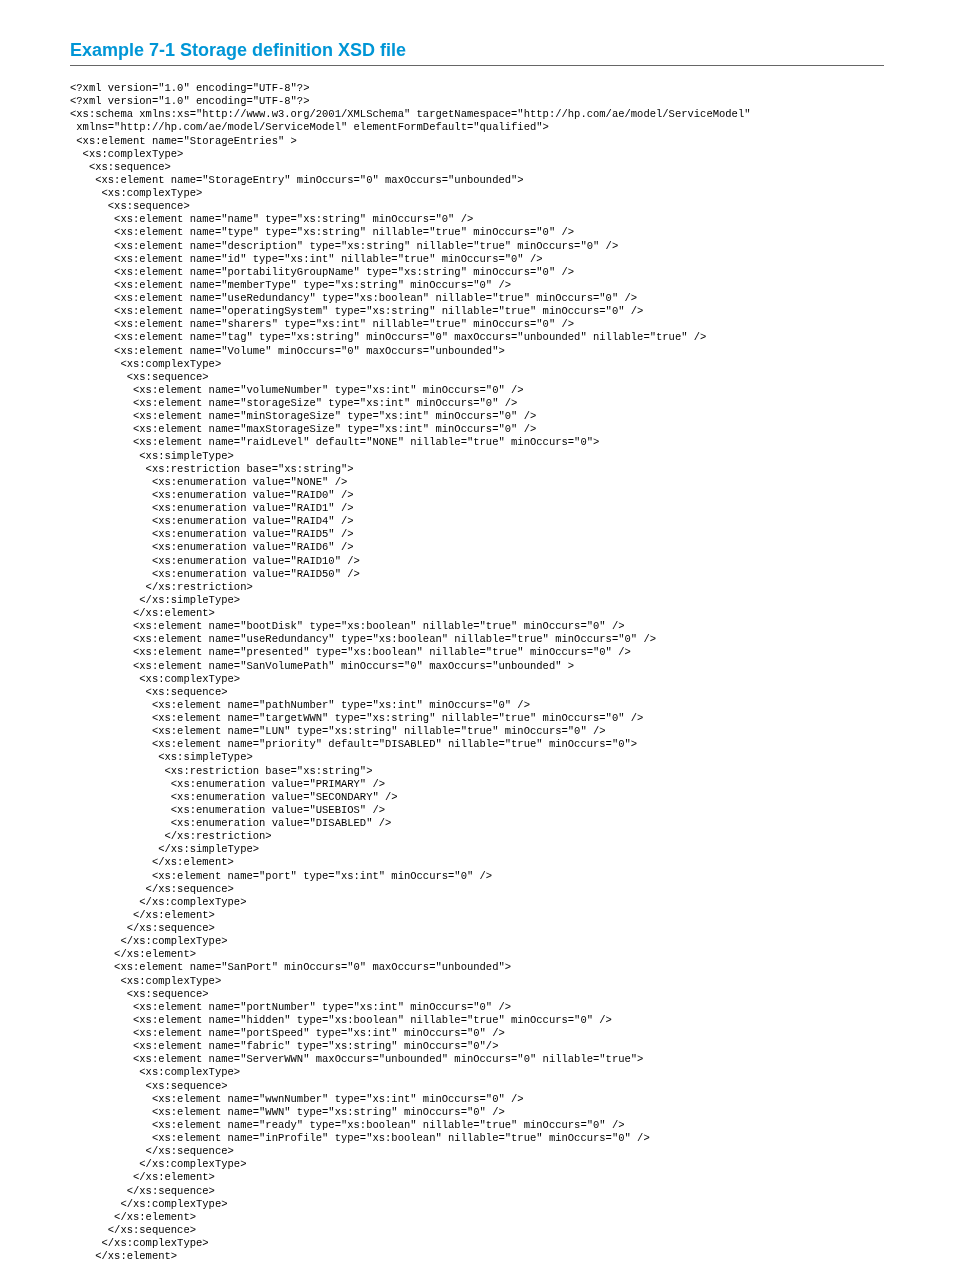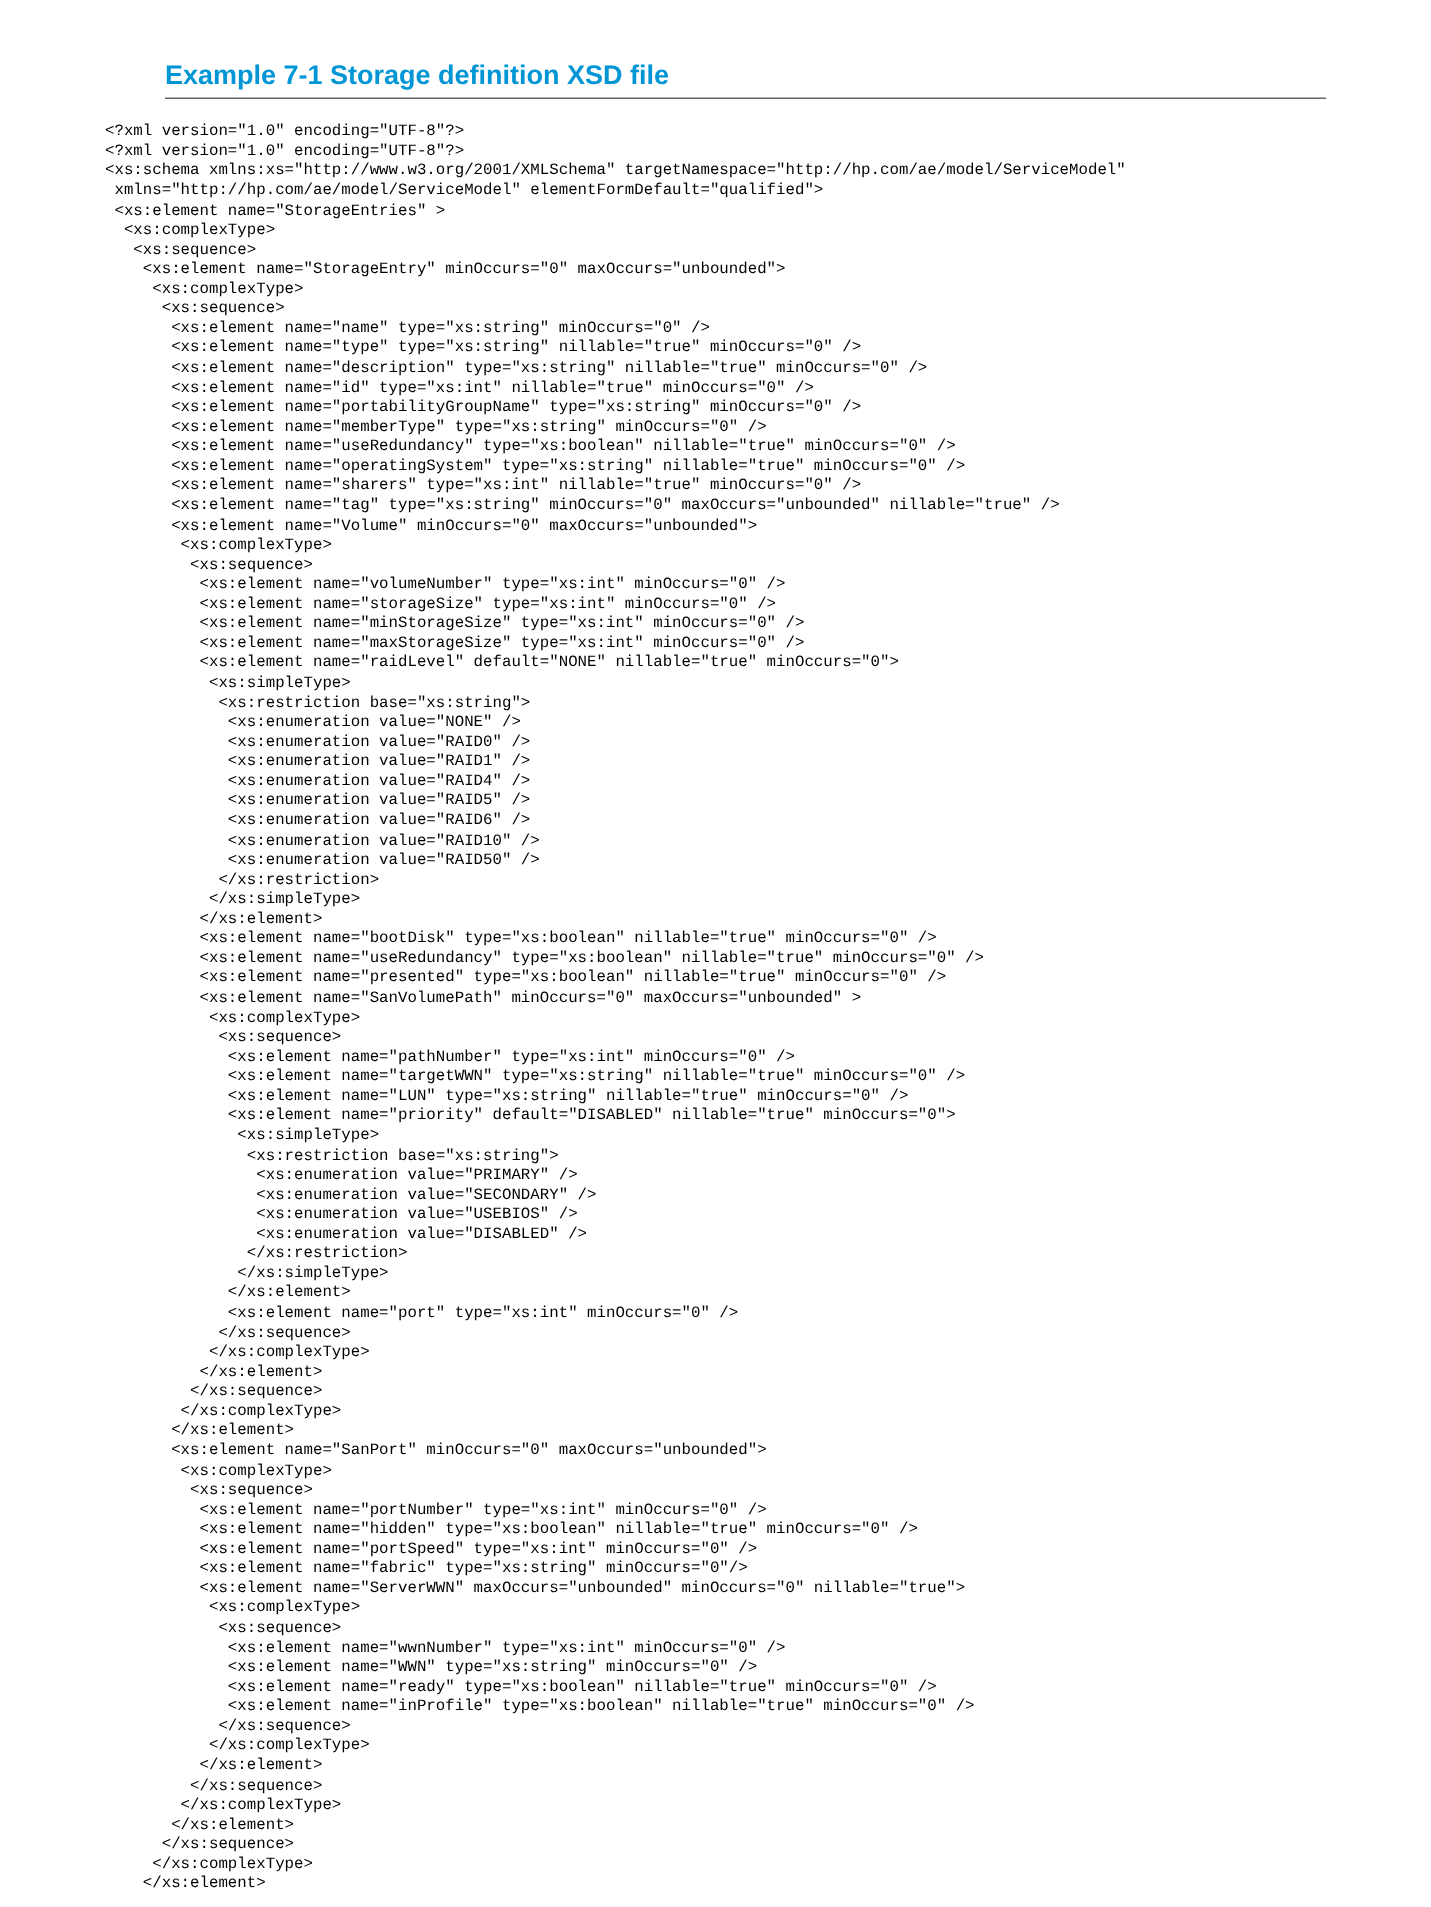--- a/index.html
+++ b/index.html
@@ -11,21 +11,20 @@
     width: 954px;
     box-sizing: border-box;
   }
   .heading {
     color: #0096d6;
     font-size: 18px;
     font-weight: bold;
     border-bottom: 1px solid #666;
     padding-bottom: 4px;
     margin-bottom: 16px;
-    margin-left: 40px;
   }
   pre.code {
     font-family: "Courier New", Courier, monospace;
     font-size: 10.5px;
     line-height: 1.25;
     white-space: pre;
     margin: 0 0 30px 0;
     color: #000;
   }
 </style>

